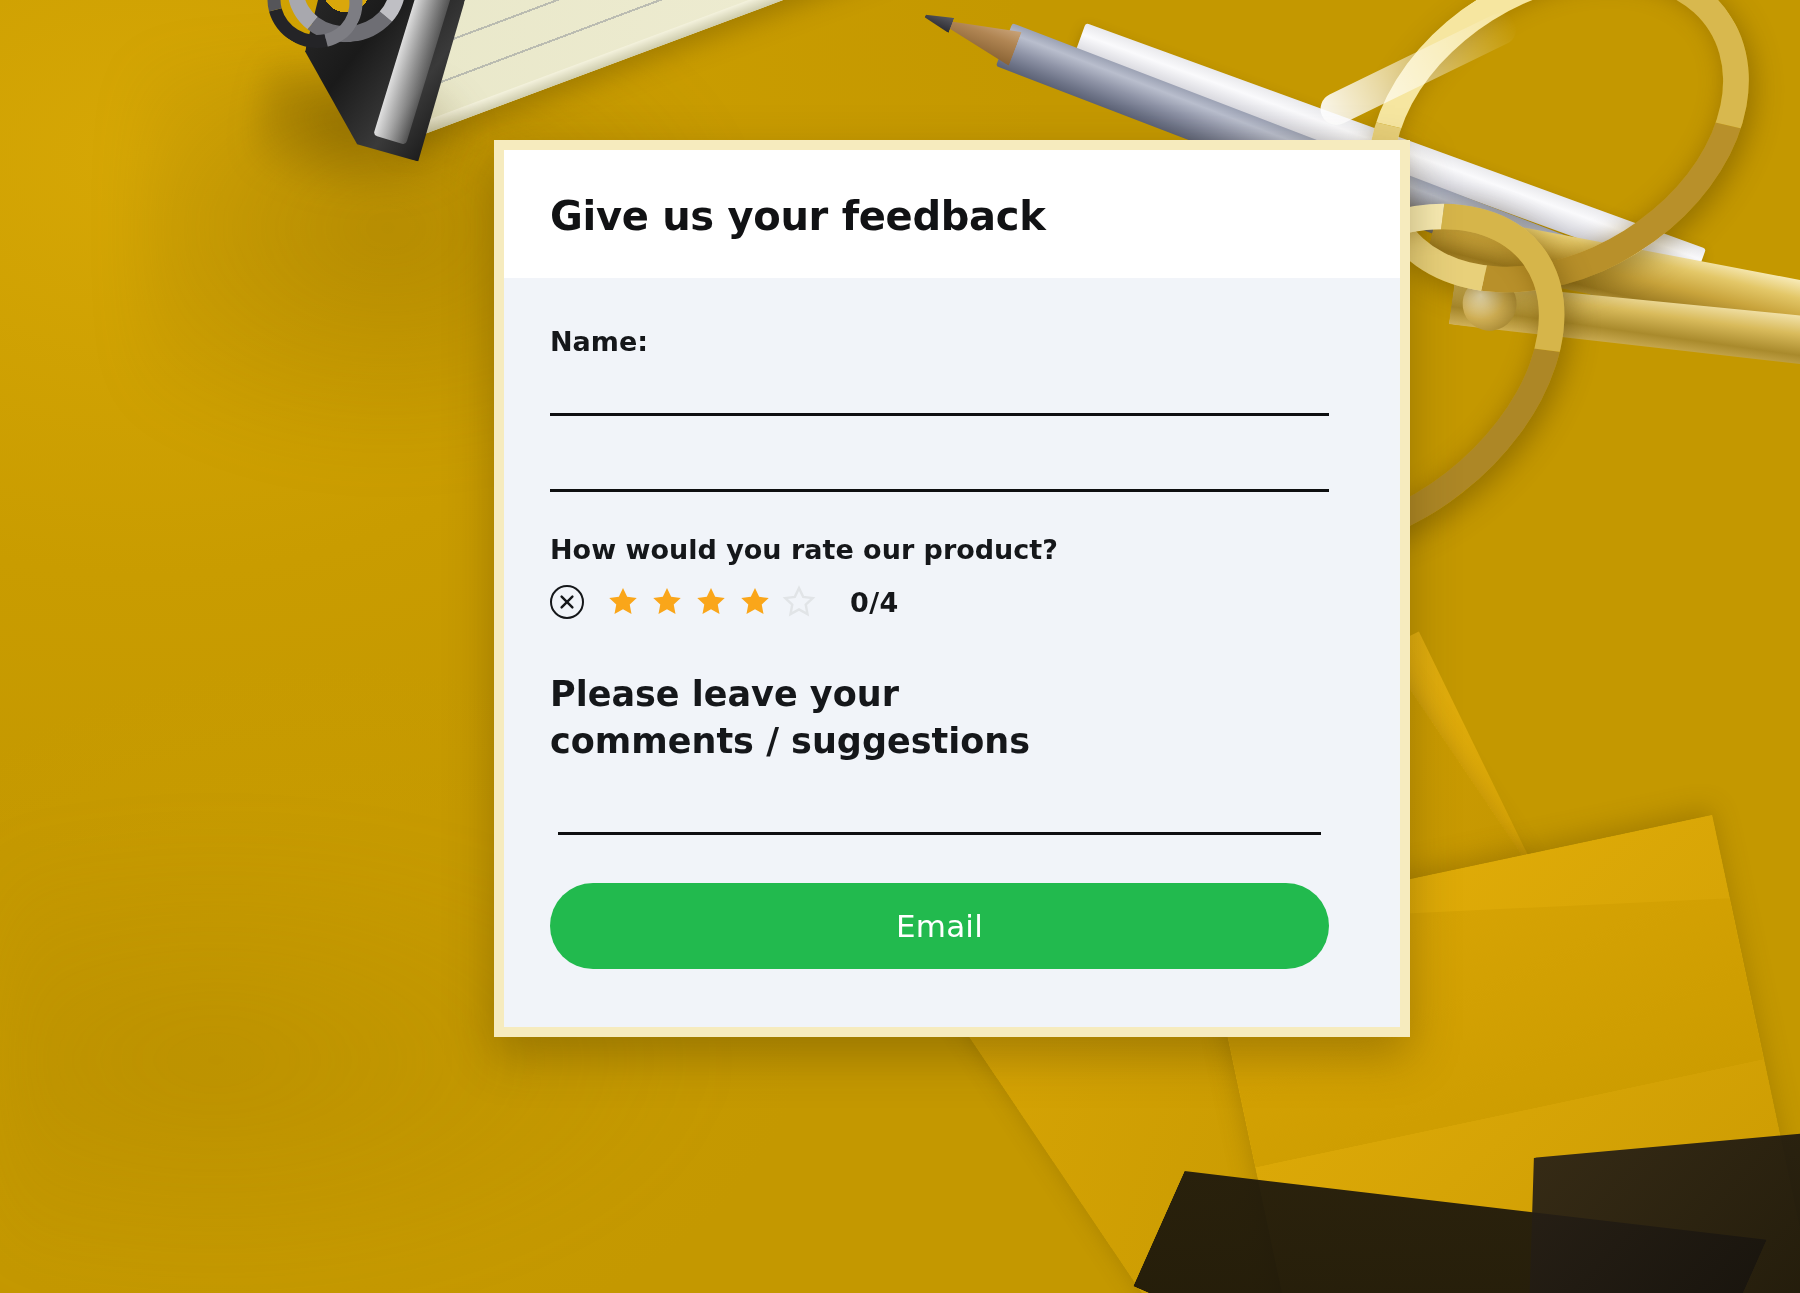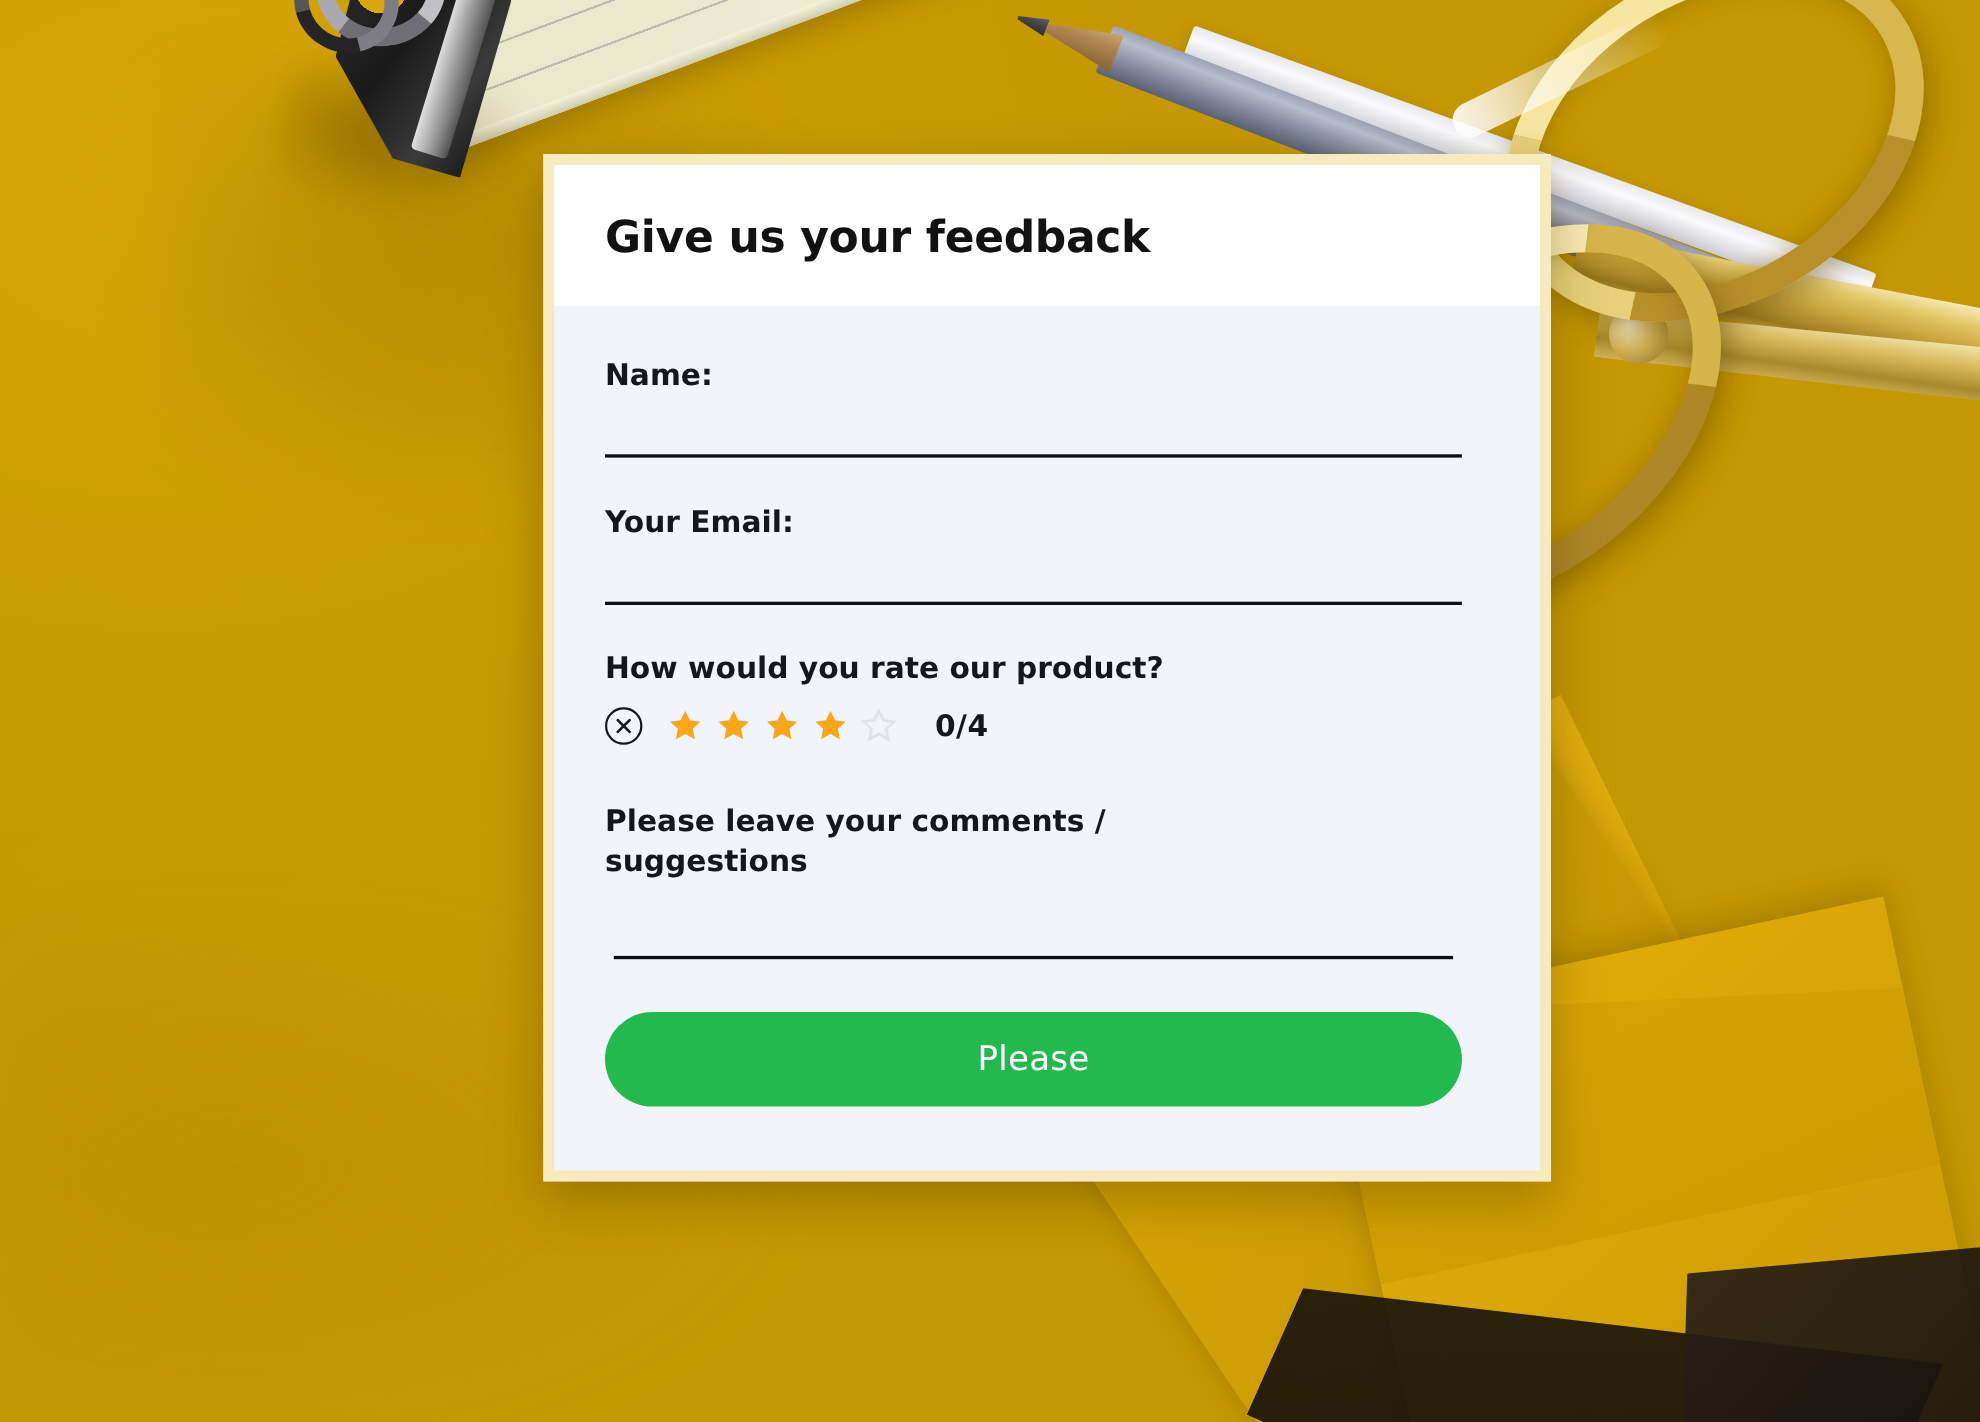--- a/index.html
+++ b/index.html
@@ -407,21 +407,21 @@
     font-size: 27px;
     font-weight: bold;
     color: #15171A;
     letter-spacing: 0.4px;
   }
 
   .comments-group { margin-bottom: 48px; }
 
   .comments-label {
     font-family: "DejaVu Sans", sans-serif;
-    font-size: 27px;
+    font-size: 35px;
     font-weight: bold;
     color: #15171A;
     line-height: 1.34;
     margin-bottom: 44px;
     max-width: 560px;
   }
 
   .comments-input {
     display: block;
     width: 98%;
@@ -510,21 +510,20 @@
   </div>
 
   <div class="card-body">
 
     <div class="field-group">
       <div class="field-label">Name:</div>
       <input class="field-input" type="text" placeholder="" style="">
     </div>
 
     <div class="field-group">
-      <div class="field-label">Your Email:</div>
       <input class="field-input" type="text" placeholder="" style="">
     </div>
 
     <div class="rating-group">
       <div class="rating-label">How would you rate our product?</div>
 
       <div class="rating-row">
 
         <div class="clear-rating">
           <svg width="18" height="18" viewBox="0 0 18 18" aria-hidden="true">
@@ -552,16 +551,16 @@
 
         <div class="rating-count">0/4</div>
       </div>
     </div>
 
     <div class="comments-group">
       <div class="comments-label">Please leave your comments / suggestions</div>
       <input class="comments-input" type="text" placeholder="" style="">
     </div>
 
-    <button class="submit-button">Please</button>
+    <button class="submit-button">Email</button>
 
   </div>
 </div>
 
 </body></html>

